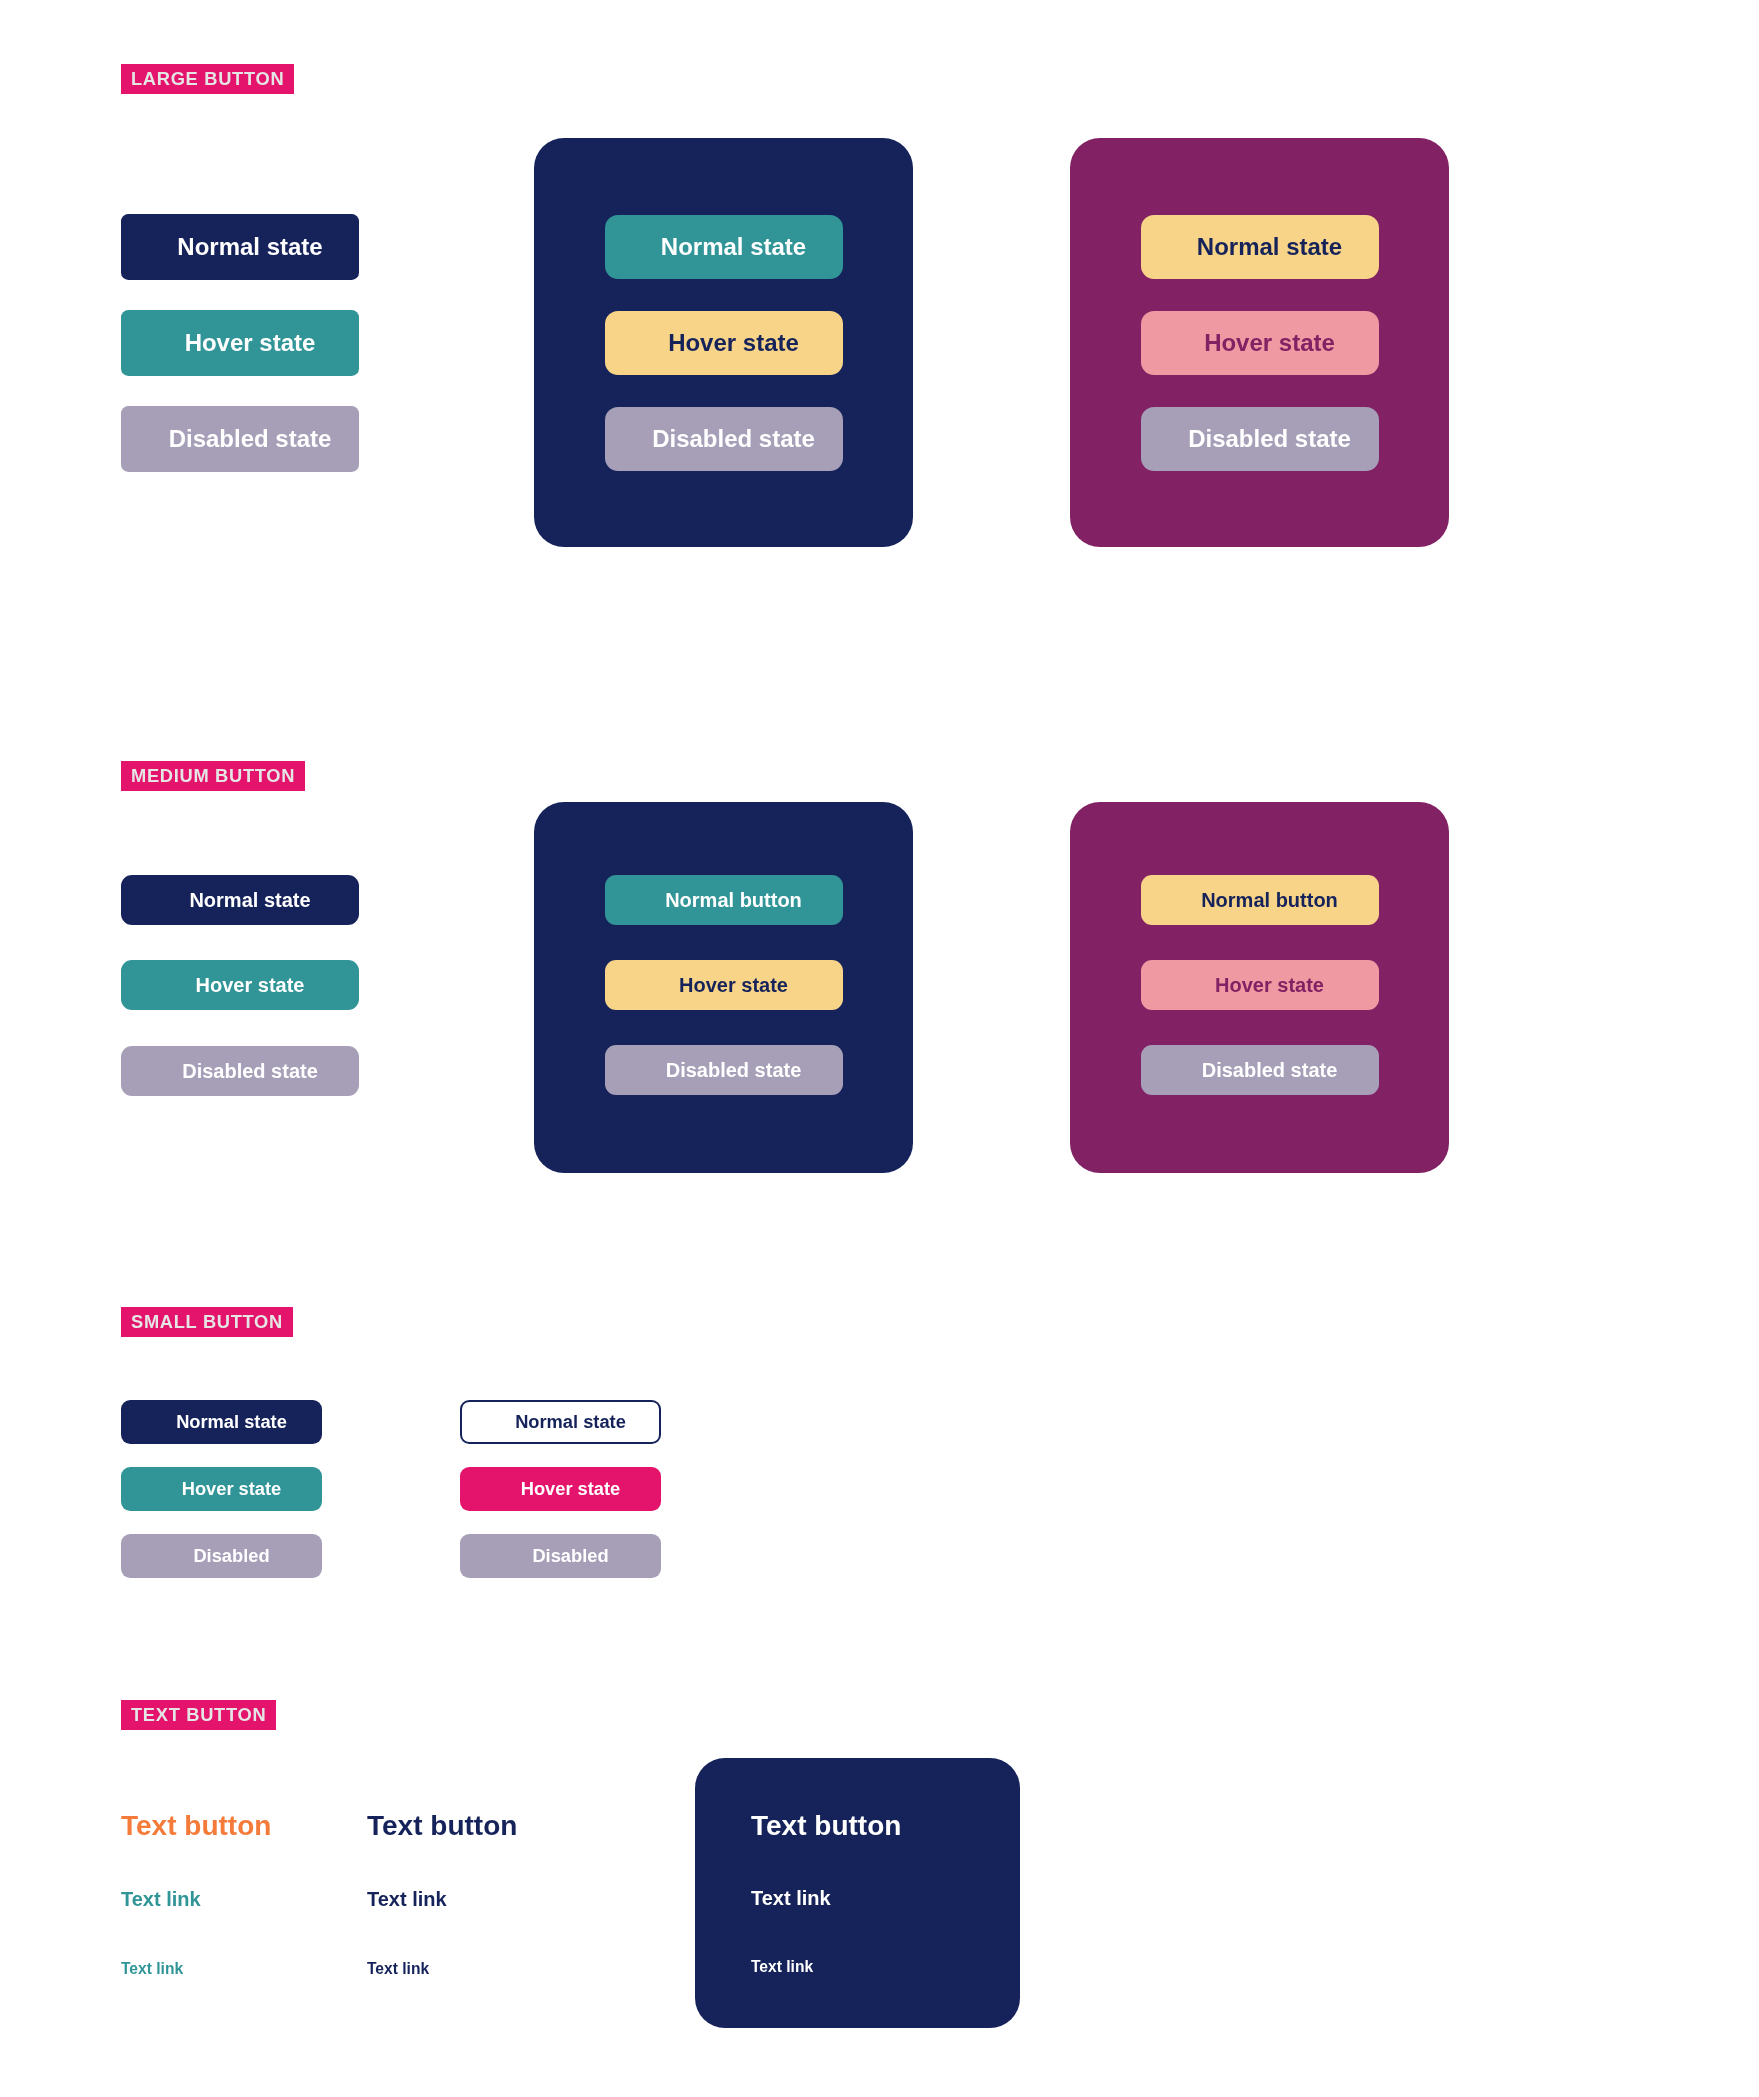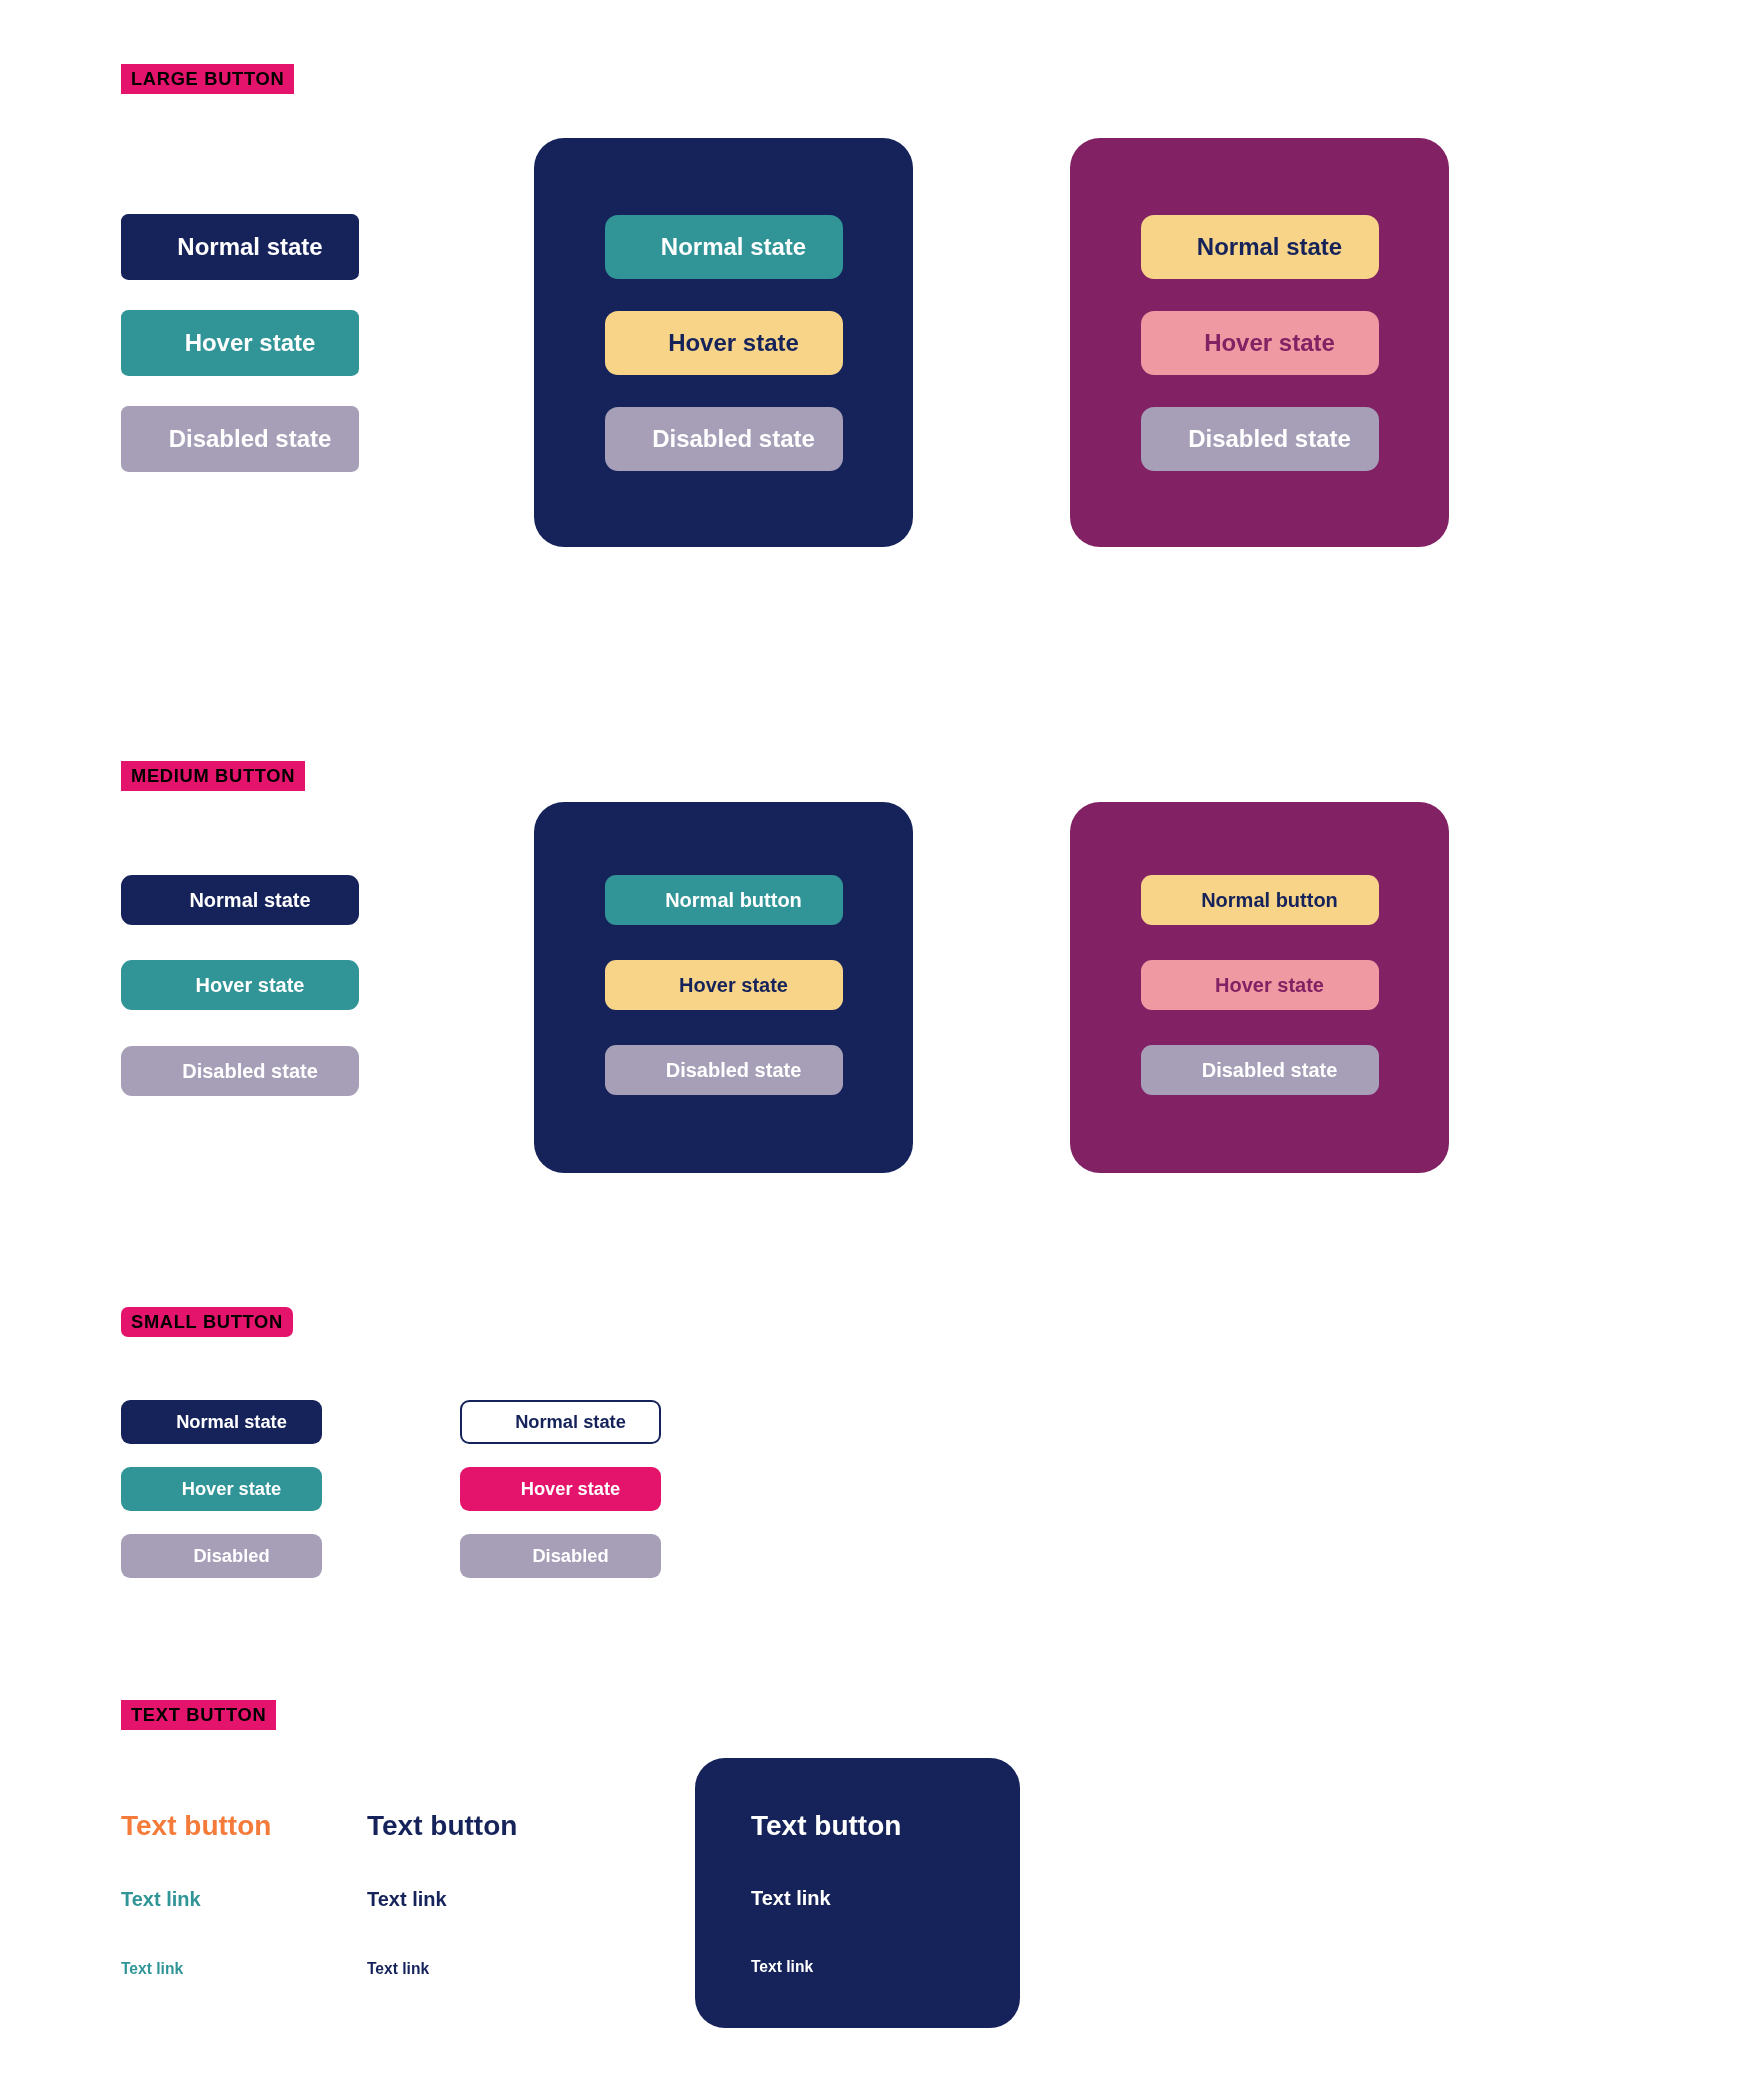--- a/index.html
+++ b/index.html
@@ -18,21 +18,21 @@
     height: 2097px;
     background: #ffffff;
     overflow: hidden;
   }
 
   
   .section-label {
     position: absolute;
     display: inline-block;
     background: #E4136B;
-    color: #000000;
+    color: #e5e5e5;
     font-weight: 700;
     font-size: 18.3px;
     letter-spacing: 0.7px;
     padding: 5.5px 10px 6.4px 10px;
     line-height: 1;
     white-space: nowrap;
   }
 
   
   .btn {
@@ -156,21 +156,21 @@
     <button class="btn btn-medium-card v-yellow" style="margin-top:35px;">Hover state</button>
     <button class="btn btn-medium-card v-gray" style="margin-top:35px;">Disabled state</button>
   </div>
 
   <div class="card card-purple" style="left:1070px; top:802px; width:379px; height:371px; border-radius:30px;">
     <button class="btn btn-medium-card v-yellow" style="margin-top:73px;">Normal button</button>
     <button class="btn btn-medium-card v-rose" style="margin-top:35px;">Hover state</button>
     <button class="btn btn-medium-card v-gray" style="margin-top:35px;">Disabled state</button>
   </div>
 
-  <div class="section-label" style="left:121px; top:1307px;border-radius:7px;">SMALL BUTTON</div>
+  <div class="section-label" style="left:121px; top:1307px;">SMALL BUTTON</div>
 
   <button class="btn btn-small v-navy" style="position:absolute; left:121px; top:1400px;">Normal state</button>
   <button class="btn btn-small v-teal" style="position:absolute; left:121px; top:1467px;">Hover state</button>
   <button class="btn btn-small v-gray" style="position:absolute; left:121px; top:1534px;">Disabled</button>
 
   <button class="btn btn-small v-outline" style="position:absolute; left:460px; top:1400px;">Normal state</button>
   <button class="btn btn-small v-pink" style="position:absolute; left:460px; top:1467px;">Hover state</button>
   <button class="btn btn-small v-gray" style="position:absolute; left:460px; top:1534px;">Disabled</button>
 
   <div class="section-label" style="left:121px; top:1700px;">TEXT BUTTON</div>

